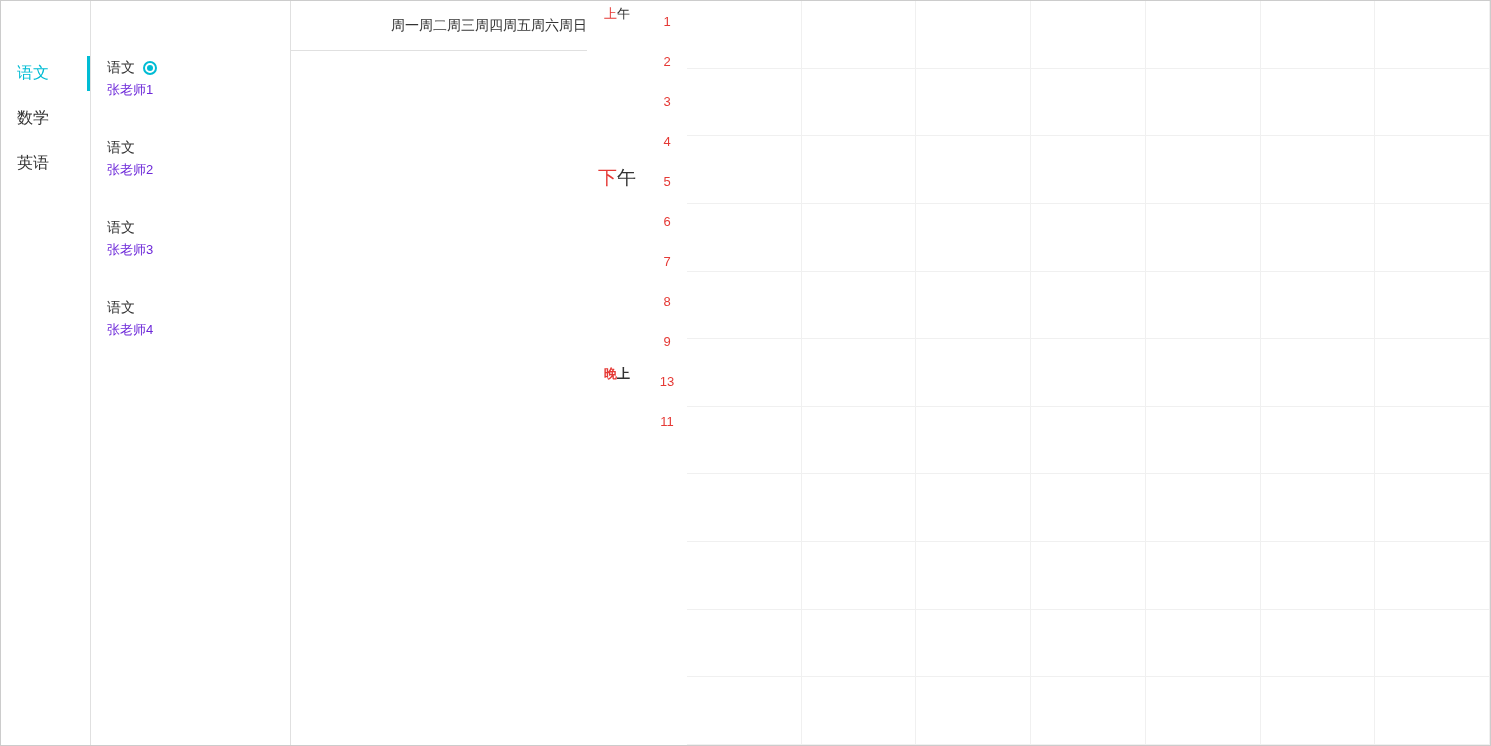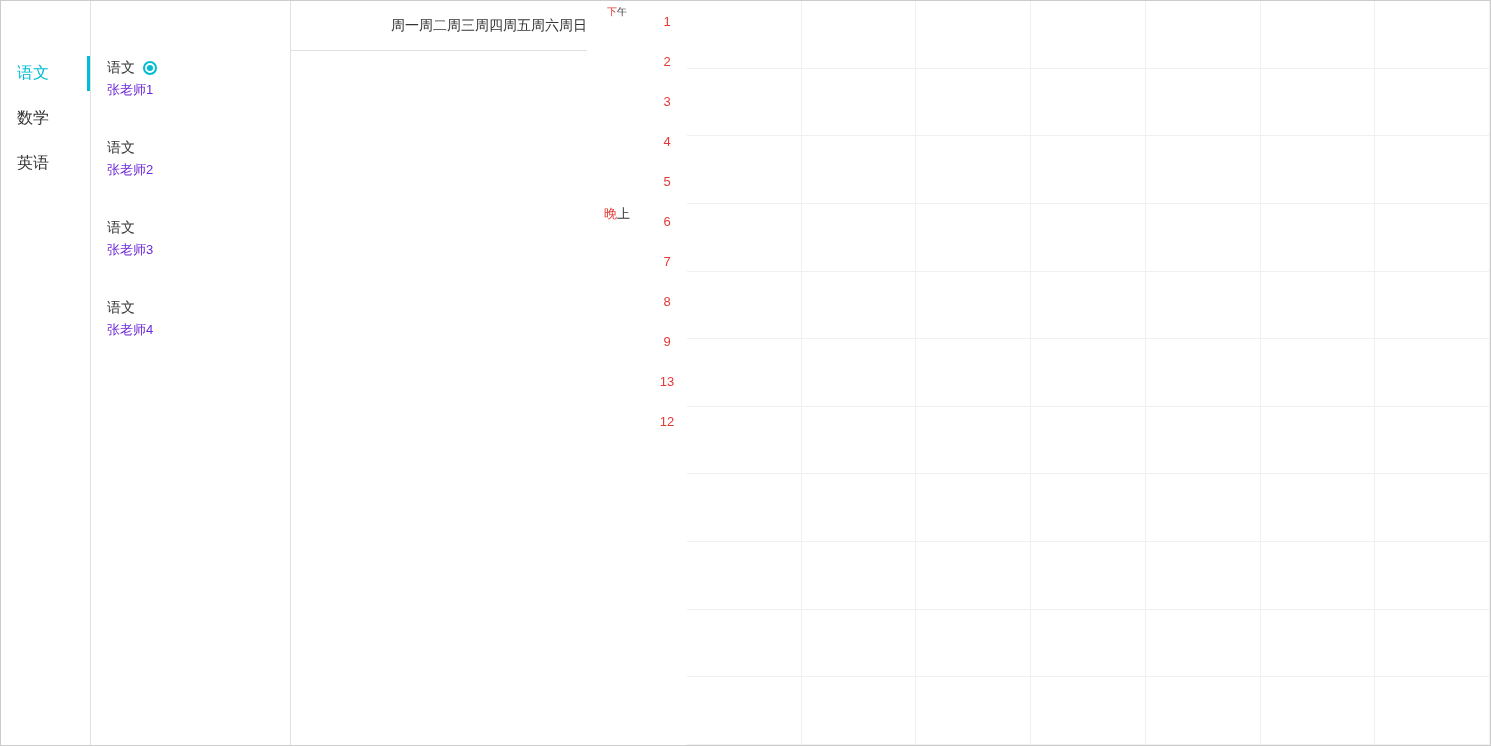--- a/index.html
+++ b/index.html
@@ -242,46 +242,51 @@
       <div class="day-col">周四</div>
       <div class="day-col">周五</div>
       <div class="day-col">周六</div>
       <div class="day-col">周日</div>
     </div>
 
     <div class="schedule-body">
 
       <div class="time-section-labels">
 
+        <div class="time-section" style="height:160px;">
+          <span style="color:#e53935; font-size:13px;">
+            <span style="color:#e53935;">上</span><span style="color:#333;">午</span>
+          </span>
+        </div>
 
         <div class="time-section" style="height:200px;">
-          <span style="font-size:10px;">
+          <span style="font-size:19px;">
             <span style="color:#e53935;">下</span><span style="color:#333;">午</span>
           </span>
         </div>
 
-        <div class="time-section" style="height:80px;">
+        <div class="time-section" style="height:80px;font-weight:bold;">
           <span style="font-size:13px;">
             <span style="color:#e53935;">晚</span><span style="color:#333;">上</span>
           </span>
         </div>
       </div>
 
       <div class="period-numbers" id="period-nums">
       <div class="period-cell" style="height: 40px; flex-shrink: 0;">1</div>
           <div class="period-cell" style="height: 40px; flex-shrink: 0;">2</div>
           <div class="period-cell" style="height: 40px; flex-shrink: 0;">3</div>
           <div class="period-cell" style="height: 40px; flex-shrink: 0;">4</div>
           <div class="period-cell" style="height: 40px; flex-shrink: 0;">5</div>
           <div class="period-cell" style="height: 40px; flex-shrink: 0;">6</div>
           <div class="period-cell" style="height: 40px; flex-shrink: 0;">7</div>
           <div class="period-cell" style="height: 40px; flex-shrink: 0;">8</div>
           <div class="period-cell" style="height: 40px; flex-shrink: 0;">9</div>
           <div class="period-cell" style="height: 40px; flex-shrink: 0;">13</div>
-          <div class="period-cell" style="height: 40px; flex-shrink: 0;">12</div>
+          <div class="period-cell" style="height: 40px; flex-shrink: 0;">11</div>
         </div>
 
       <div class="grid-area" id="schedule-grid">
       <div class="grid-row" style="height: 40px; flex-shrink: 0;">
             <div class="grid-cell"></div>
             <div class="grid-cell"></div>
             <div class="grid-cell"></div>
             <div class="grid-cell"></div>
             <div class="grid-cell"></div>
             <div class="grid-cell"></div>

